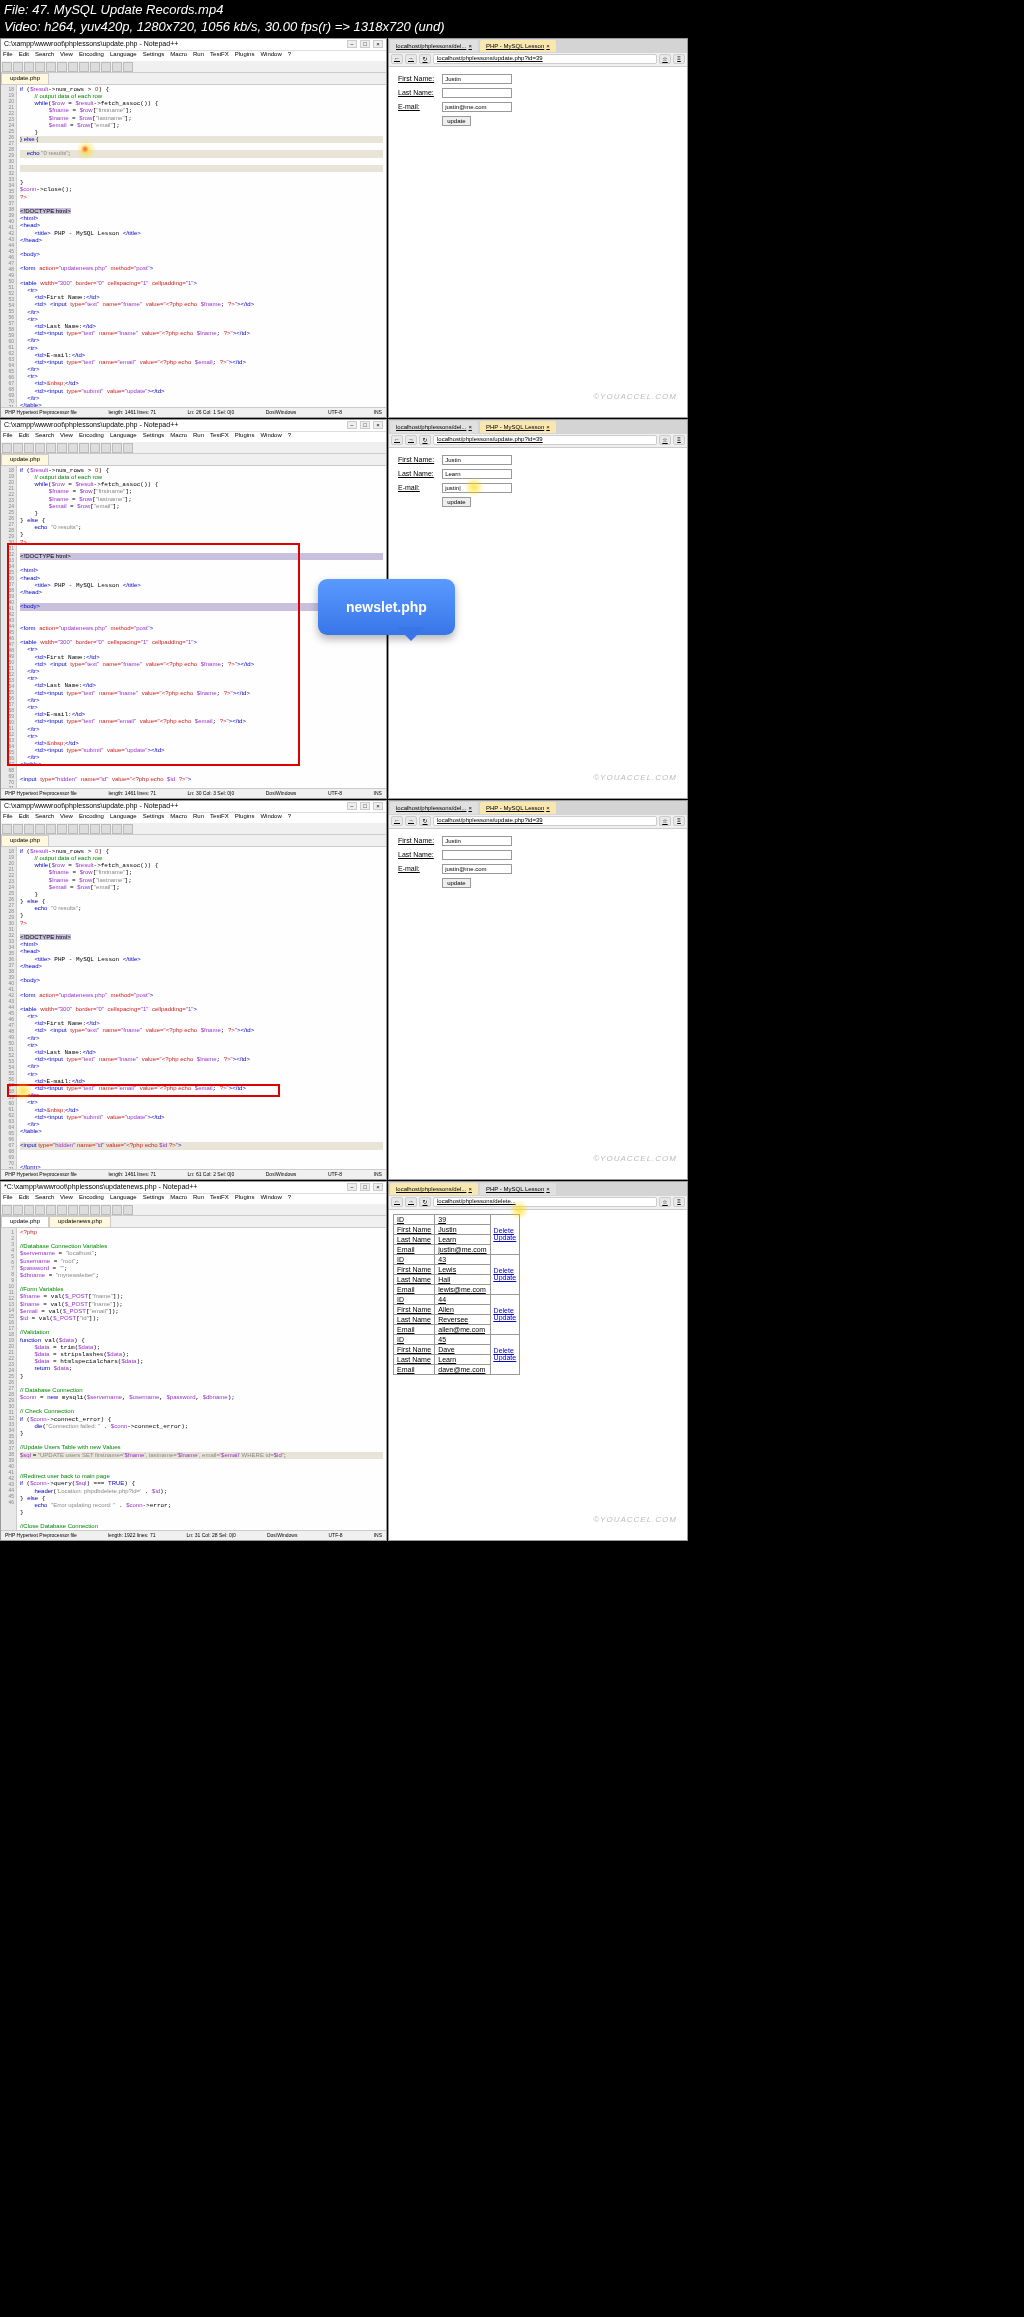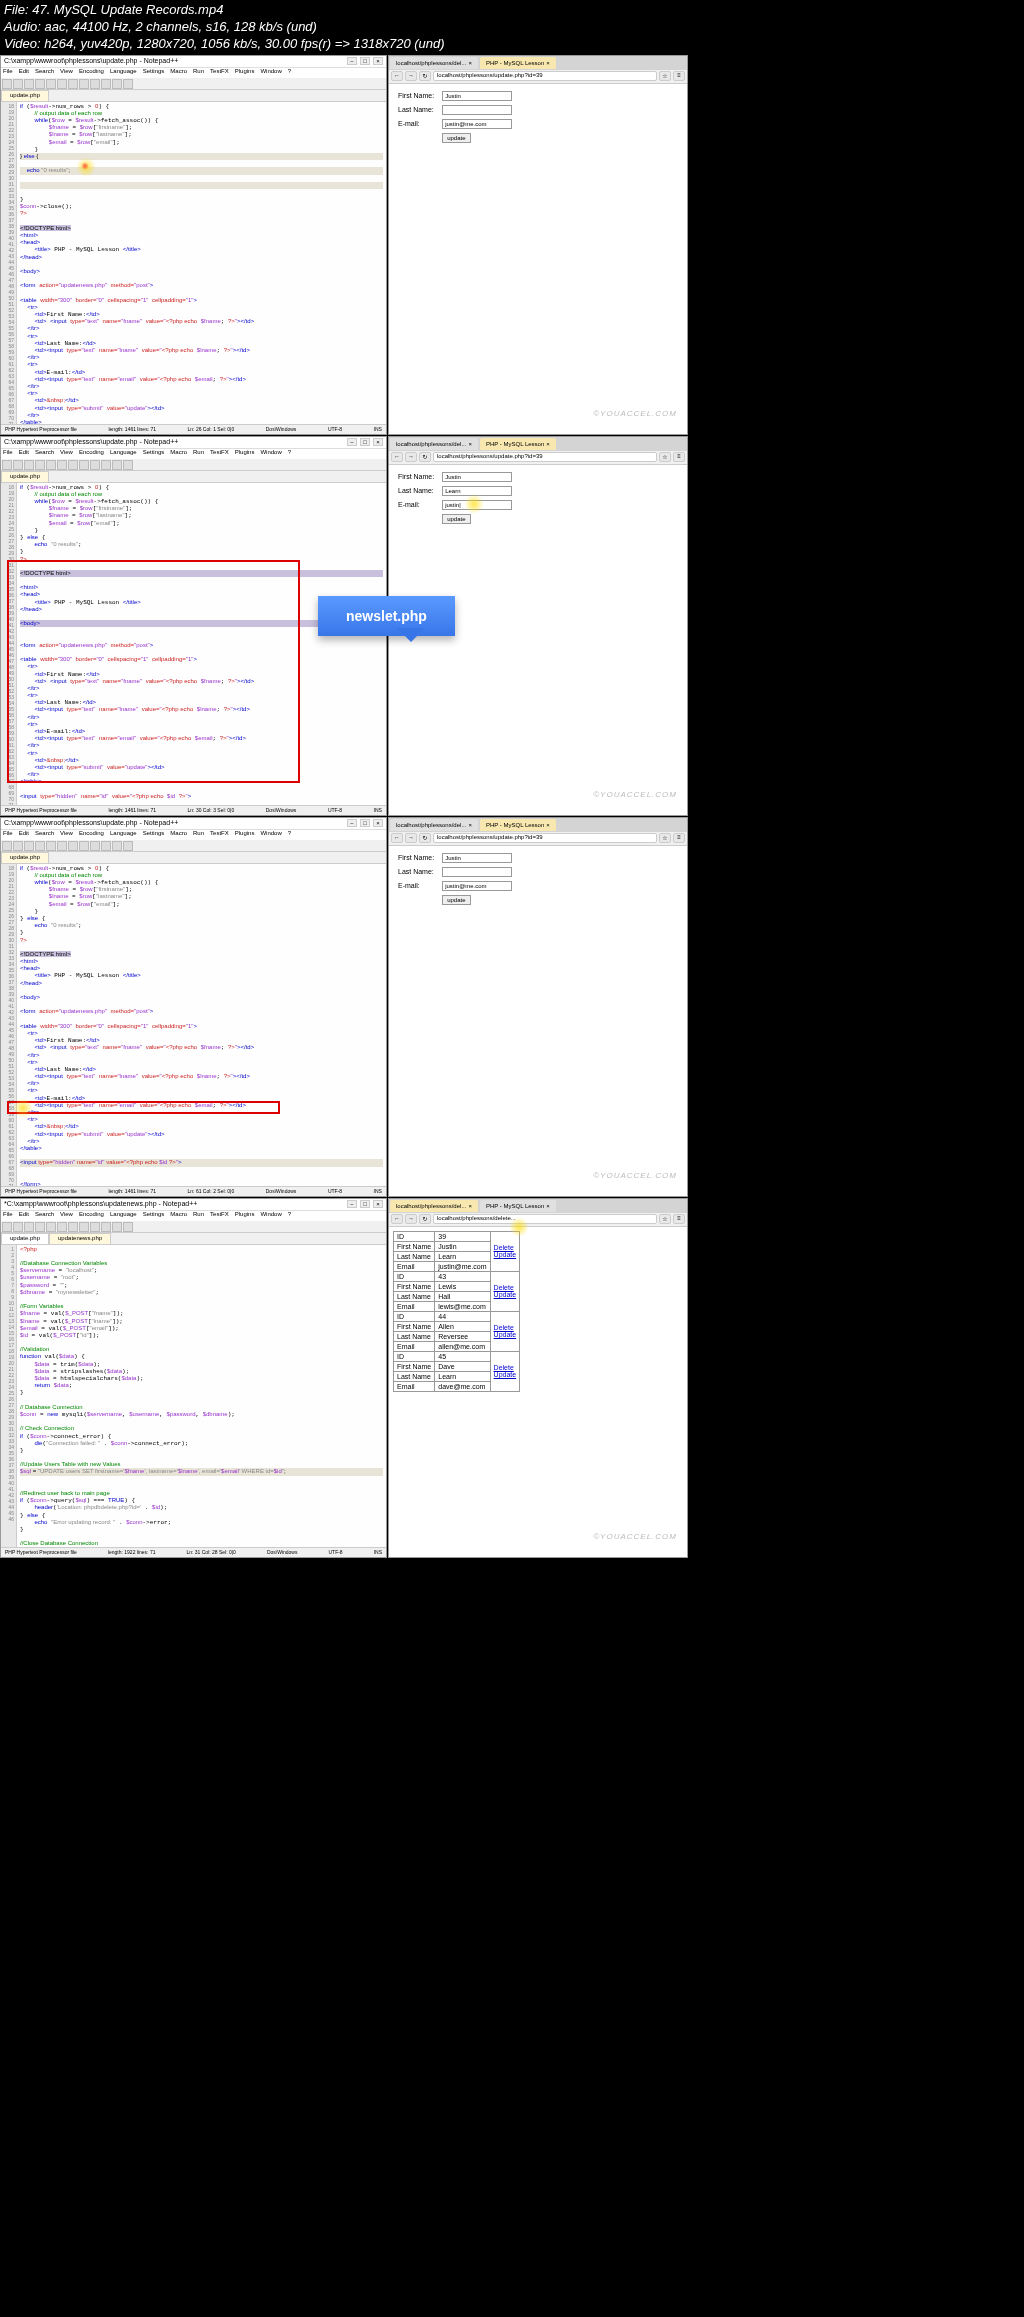--- a/index.html
+++ b/index.html
@@ -2,21 +2,21 @@
 <html><head>
 <meta charset="utf-8">
 <style>
 * { margin: 0; padding: 0; box-sizing: border-box; font-family: Arial, sans-serif; }
 body { background: #000; width: 1024px; }
 .header-info { color: #fff; font-style: italic; font-size: 13px; padding: 2px 4px; line-height: 1.3; }
 .frame-grid { display: flex; flex-direction: column; }
 .frame-row { display: flex; height: 380px; margin-bottom: 1px; }
 .frame-row4 { height: 360px; }
 .left-pane { width: 387px; background: #f4f0e8; border: 1px solid #999; display: flex; flex-direction: column; font-size: 7px; position: relative; }
-.right-pane { width: 300px; background: #fff; border: 1px solid #999; margin-left: 1px; display: flex; flex-direction: column; font-size: 7px; position: relative; }
+.right-pane { width: 300px; background: #fff; border: 1px solid #999; margin-left: 1px; display: flex; flex-direction: column; font-size: 7px; position: relative; text-decoration: underline; }
 .titlebar { background: #fff; height: 12px; font-size: 7px; padding: 1px 3px; display: flex; justify-content: space-between; border-bottom: 1px solid #ddd; }
 .win-controls { display: flex; gap: 3px; }
 .win-btn { width: 10px; height: 8px; background: #eee; border: 1px solid #ccc; text-align: center; font-size: 6px; }
 .menubar { background: #fff; height: 10px; font-size: 6px; padding: 0 2px; display: flex; gap: 6px; }
 .toolbar { background: #f0f0f0; height: 12px; border-bottom: 1px solid #ccc; display: flex; gap: 1px; padding: 1px; }
 .tool-icon { width: 10px; height: 10px; background: #ddd; border: 1px solid #bbb; }
 .tabs { background: #f0f0f0; height: 12px; display: flex; border-bottom: 1px solid #ccc; }
 .tab { background: #fff; padding: 1px 8px; font-size: 6px; border: 1px solid #ccc; border-bottom: none; }
 .tab.active { background: #fff8dc; }
 .code-area { flex: 1; background: #fefefe; display: flex; overflow: hidden; position: relative; }
@@ -30,41 +30,40 @@
 .addr-bar { height: 14px; background: #f0f0f0; display: flex; align-items: center; padding: 0 2px; border-bottom: 1px solid #ccc; gap: 2px; }
 .nav-btn { width: 12px; height: 10px; background: #e8e8e8; border: 1px solid #ccc; border-radius: 2px; text-align: center; font-size: 6px; }
 .url-box { flex: 1; background: #fff; border: 1px solid #ccc; height: 10px; font-size: 6px; padding: 0 3px; border-radius: 2px; }
 .page-content { flex: 1; background: #fff; padding: 4px; font-size: 7px; }
 .form-table td { padding: 1px 3px; font-size: 7px; }
 .form-input { border: 1px solid #999; width: 70px; height: 10px; font-size: 6px; padding: 0 2px; }
 .form-btn { border: 1px solid #999; background: #efefef; font-size: 6px; padding: 1px 4px; }
 .watermark { position: absolute; bottom: 16px; right: 10px; color: #bbb; font-size: 8px; font-style: italic; letter-spacing: 1px; }
 .highlight-yellow { position: absolute; width: 20px; height: 20px; background: radial-gradient(circle, rgba(255,220,0,0.7) 0%, rgba(255,220,0,0) 70%); border-radius: 50%; pointer-events: none; }
 .highlight-red { position: absolute; width: 8px; height: 8px; background: radial-gradient(circle, rgba(255,50,50,0.8) 0%, rgba(255,50,50,0) 70%); border-radius: 50%; }
-.callout { position: absolute; background: linear-gradient(#5a9aff, #3876e8); color: #fff; font-weight: bold; padding: 12px 28px; border-radius: 0; font-size: 14px; box-shadow: 0 4px 8px rgba(0,0,0,0.3); }
+.callout { position: absolute; background: linear-gradient(#5a9aff, #3876e8); color: #fff; font-weight: bold; padding: 20px 28px; border-radius: 9px; font-size: 14px; box-shadow: 0 4px 8px rgba(0,0,0,0.3); }
 .callout::after { content: ''; position: absolute; bottom: -20px; right: 30px; border: 14px solid transparent; border-top-color: #3876e8; }
 .red-box { border: 2px solid #d00; position: absolute; }
 .kw-blue { color: #0000cc; }
 .kw-red { color: #cc2222; }
 .kw-green { color: #008800; }
 .kw-grey { color: #888; }
 .kw-purple { color: #9933cc; }
 .hl-line { background: #e8e4d8; display: block; }
 .hl-line-sel { background: #d8e8a8; display: block; }
 .data-table { border-collapse: collapse; font-size: 7px; }
 .data-table td { border: 1px solid #999; padding: 1px 3px; }
 .data-table a { color: #0000cc; text-decoration: underline; }
 .timestamp { position: absolute; bottom: 1px; right: 2px; color: #ccc; font-size: 6px; }
 </style>
 </head>
 <body>
 
 <div class="header-info">
   <div>File: 47. MySQL Update Records.mp4</div>
-  <div>Audio: aac, 44100 Hz, 2 channels, s16, 128 kb/s (und)</div>
   <div>Video: h264, yuv420p, 1280x720, 1056 kb/s, 30.00 fps(r) =&gt; 1318x720 (und)</div>
 </div>
 
 <div class="frame-grid">
 
 <div class="frame-row">
   <div class="left-pane">
     <div class="titlebar">
       <span>C:\xampp\wwwroot\phplessons\update.php - Notepad++</span>
       <div class="win-controls">

